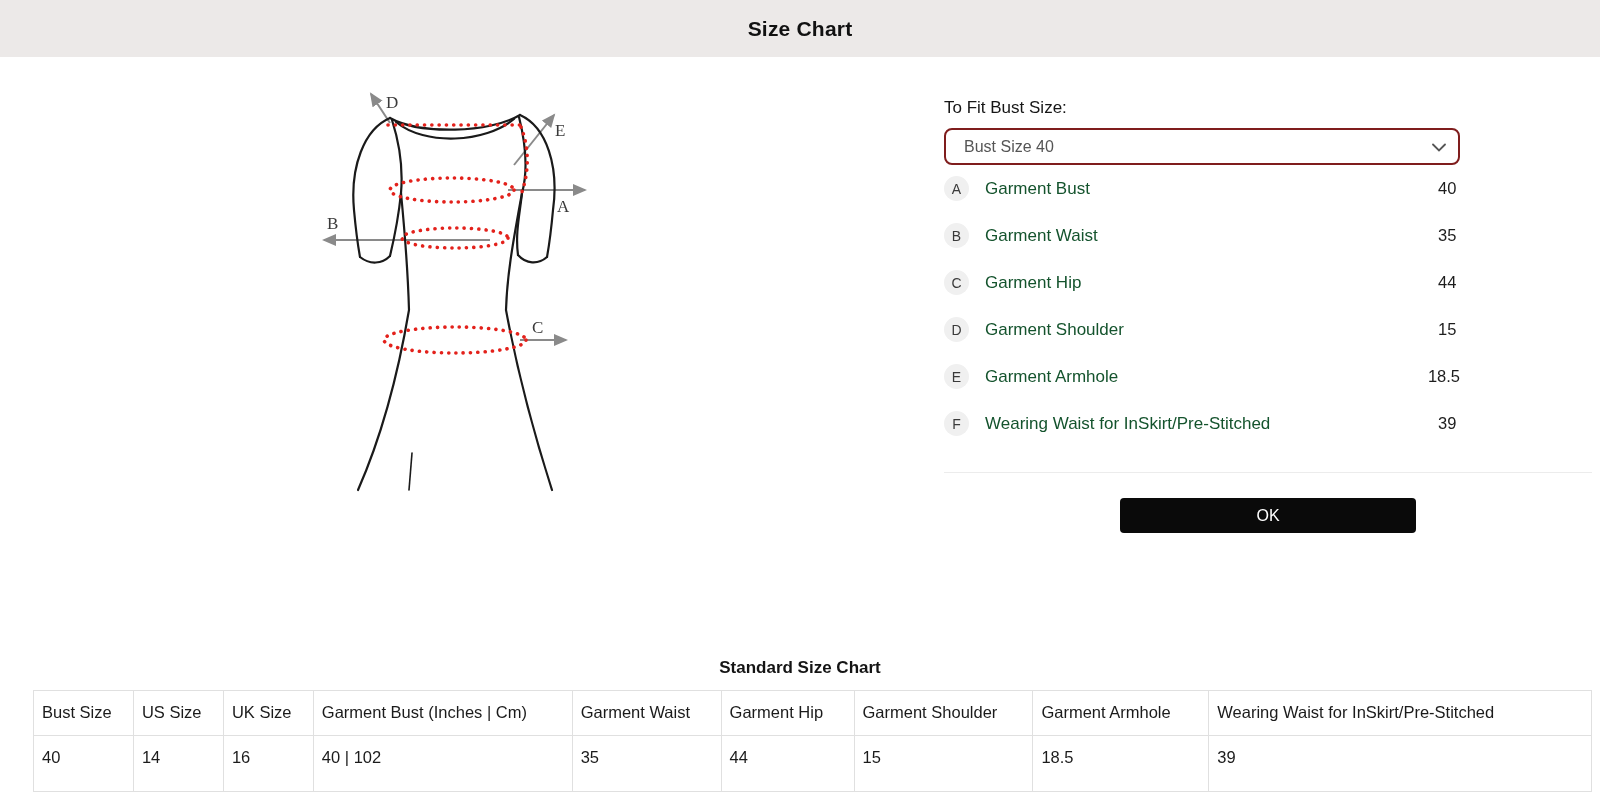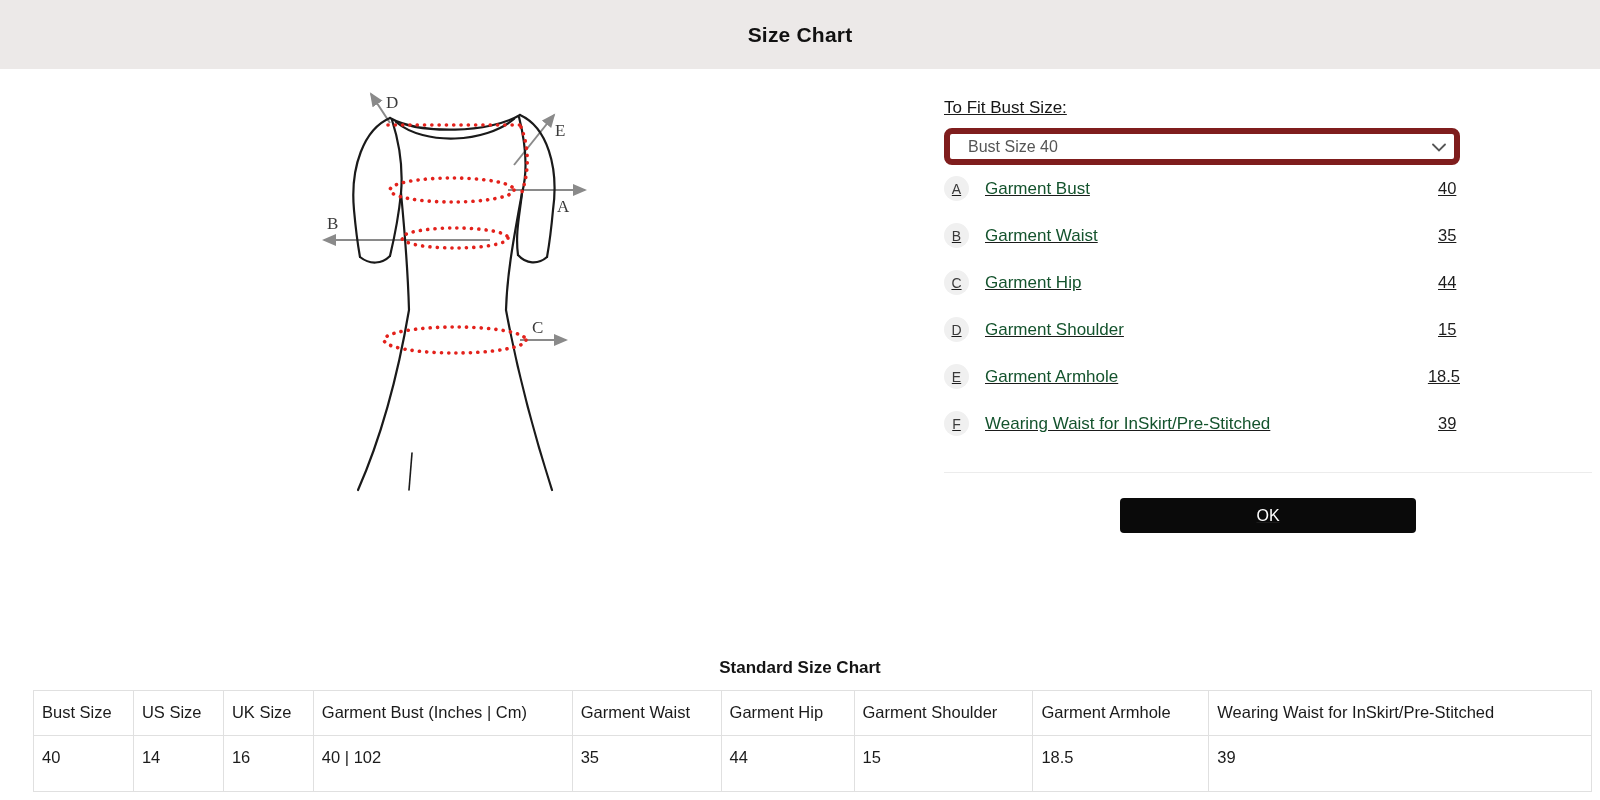--- a/index.html
+++ b/index.html
@@ -1,30 +1,30 @@
 <!DOCTYPE html>
 <html><head>
 <meta charset="utf-8">
 <style>
   * { margin:0; padding:0; box-sizing:border-box; }
   html,body { width:1600px; height:800px; overflow:hidden; background:#ffffff;
               font-family:"Liberation Sans","DejaVu Sans",sans-serif; color:#1b1b1b; }
 
-  .header-bar { position:absolute; left:0; top:0; width:1600px; height:69px;
+  .header-bar { position:absolute; left:0; top:0; width:1600px; height:57px;
                 background:#ece9e8; display:flex; align-items:center; justify-content:center; }
   .header-bar h1 { font-size:21px; font-weight:700; color:#111; letter-spacing:.2px; }
 
   .diagram { position:absolute; left:300px; top:85px; width:300px; height:410px; }
   .diagram text { font-family:"Liberation Serif","DejaVu Serif",serif; font-size:17px; fill:#3a3a3a; }
 
-  .panel { position:absolute; left:944px; top:57px; width:648px;text-decoration:underline; }
+  .panel { position:absolute; left:944px; top:57px; width:648px; }
   .to-fit-label { margin-top:41px; font-size:17px; color:#161616; }
   .select-wrap { position:relative; margin-top:10px; width:516px; }
   .select-wrap select { width:516px; height:37px; appearance:none; -webkit-appearance:none;
-      border:6px solid #7f1d1d; border-radius:8px; background:#fff; padding:0 34px 0 18px;
+      border:2px solid #7f1d1d; border-radius:8px; background:#fff; padding:0 34px 0 18px;
       font-size:16px; color:#555; font-family:inherit; }
   .chevron { position:absolute; right:14px; top:15px; pointer-events:none; line-height:0; }
 
   .item-meas-label { margin-top:20px; font-size:16.5px; color:#161616; }
   .mrow { display:flex; align-items:center; height:47px; width:516px; }
   .badge { width:25px; height:25px; border-radius:50%; background:#f0f0f0; flex:0 0 25px;
            display:flex; align-items:center; justify-content:center; font-size:14px; color:#3a3a3a; }
   .mlabel { margin-left:16px; font-size:17px; color:#14532d; }
   .mval { margin-left:auto; min-width:22px; white-space:nowrap; font-size:16.5px; color:#1d1d1d; }
 

